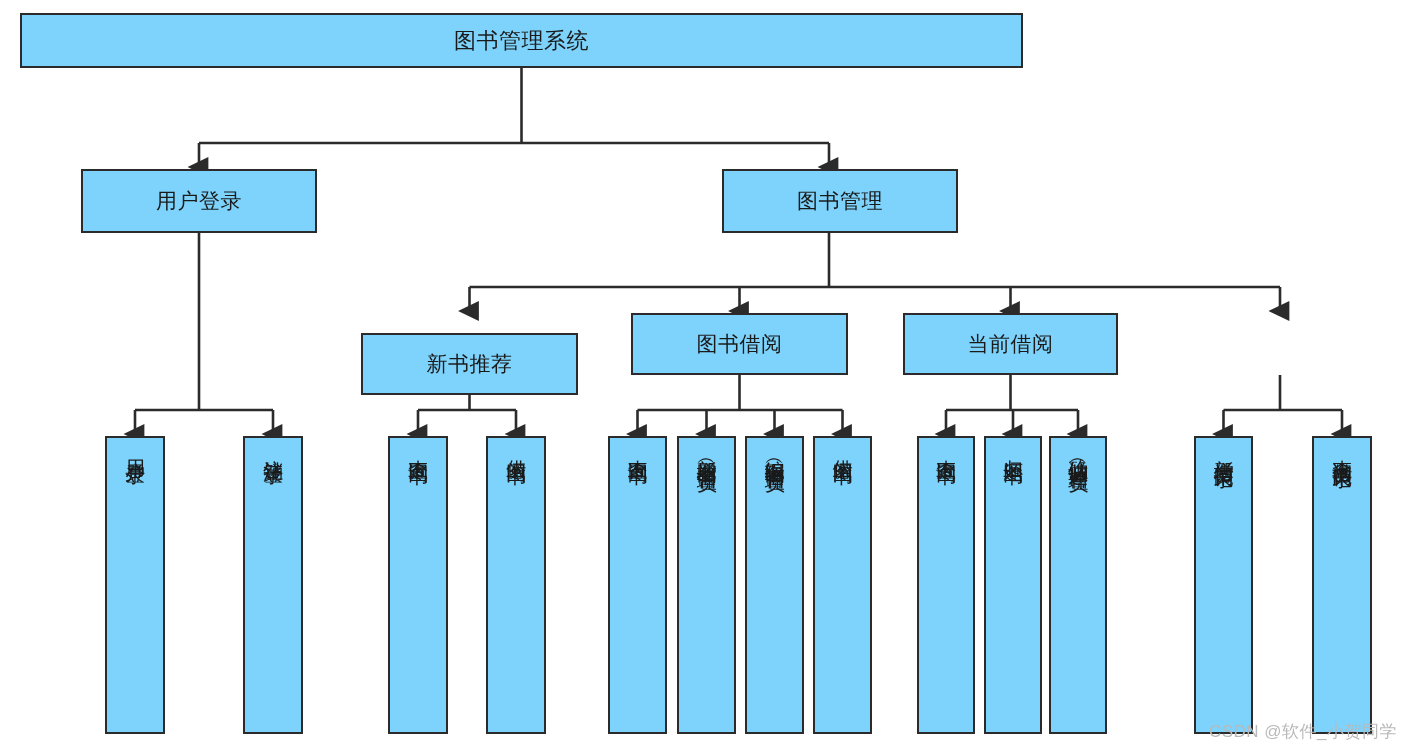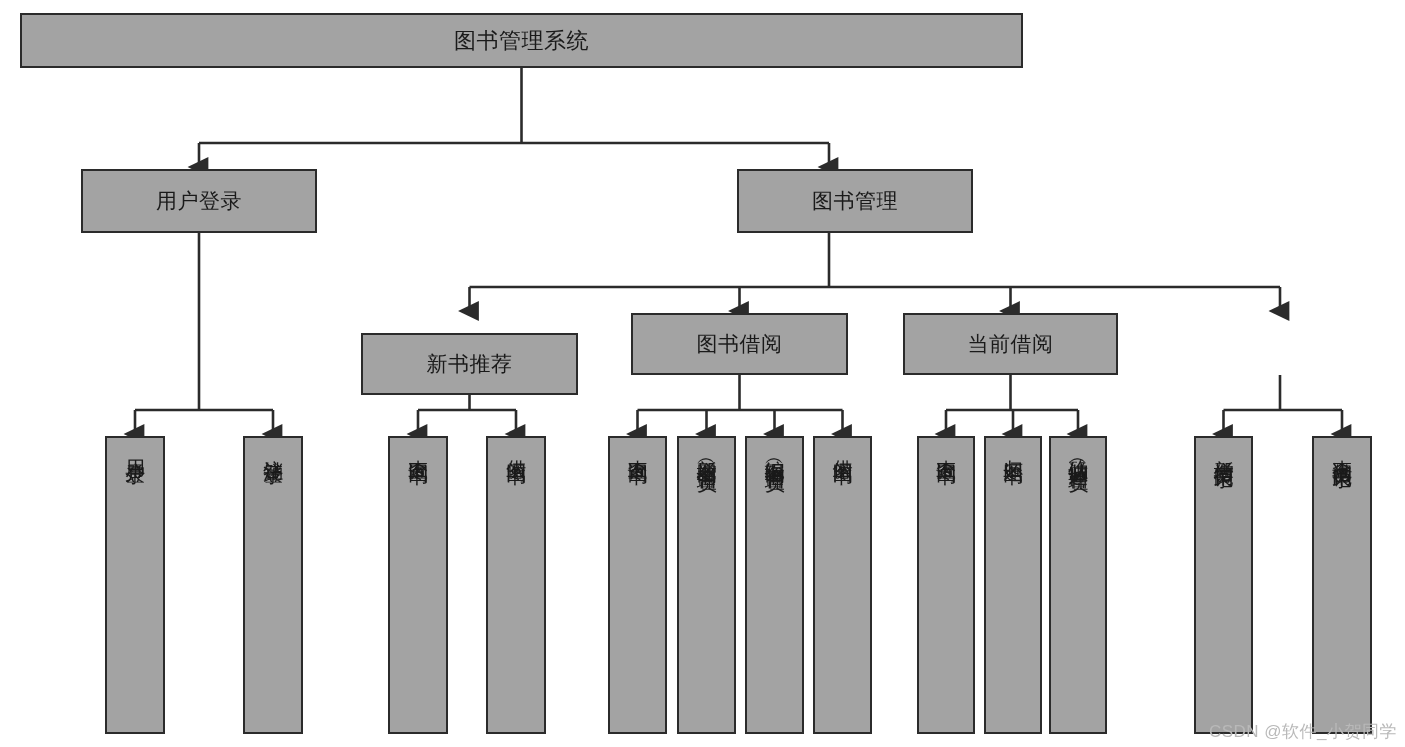--- a/index.html
+++ b/index.html
@@ -24,21 +24,21 @@
     position: absolute;
     top: 0;
     left: 0;
     width: 1405px;
     height: 747px;
   }
   .node-box {
     position: absolute;
     box-sizing: border-box;
     border: 2.5px solid #2b2b2b;
-    background: #a3a3a3;
+    background: #7dd3fc;
     display: flex;
     align-items: center;
     justify-content: center;
     color: #1a1a1a;
   }
   .node-label {
     font-size: 21px;
     line-height: 1.15;
     letter-spacing: 0.5px;
     white-space: nowrap;
@@ -122,21 +122,21 @@
       </g>
   </svg>
 
   <div class="node-box level-0" style="left:20px;top:13px;width:1003px;height:55px;">
     <span class="node-label">图书管理系统</span>
   </div>
 
   <div class="node-box level-1" style="left:81px;top:169px;width:236px;height:64px;">
     <span class="node-label">用户登录</span>
   </div>
-  <div class="node-box level-1" style="left:737px;top:169px;width:236px;height:64px;">
+  <div class="node-box level-1" style="left:722px;top:169px;width:236px;height:64px;">
     <span class="node-label">图书管理</span>
   </div>
 
   <div class="node-box level-2" style="left:361px;top:313px;width:217px;height:62px;margin-top:20px;">
     <span class="node-label">新书推荐</span>
   </div>
   <div class="node-box level-2" style="left:903px;top:313px;width:215px;height:62px;">
     <span class="node-label">当前借阅</span>
   </div>
   <div class="node-box level-2" style="left:631px;top:313px;width:217px;height:62px;">

